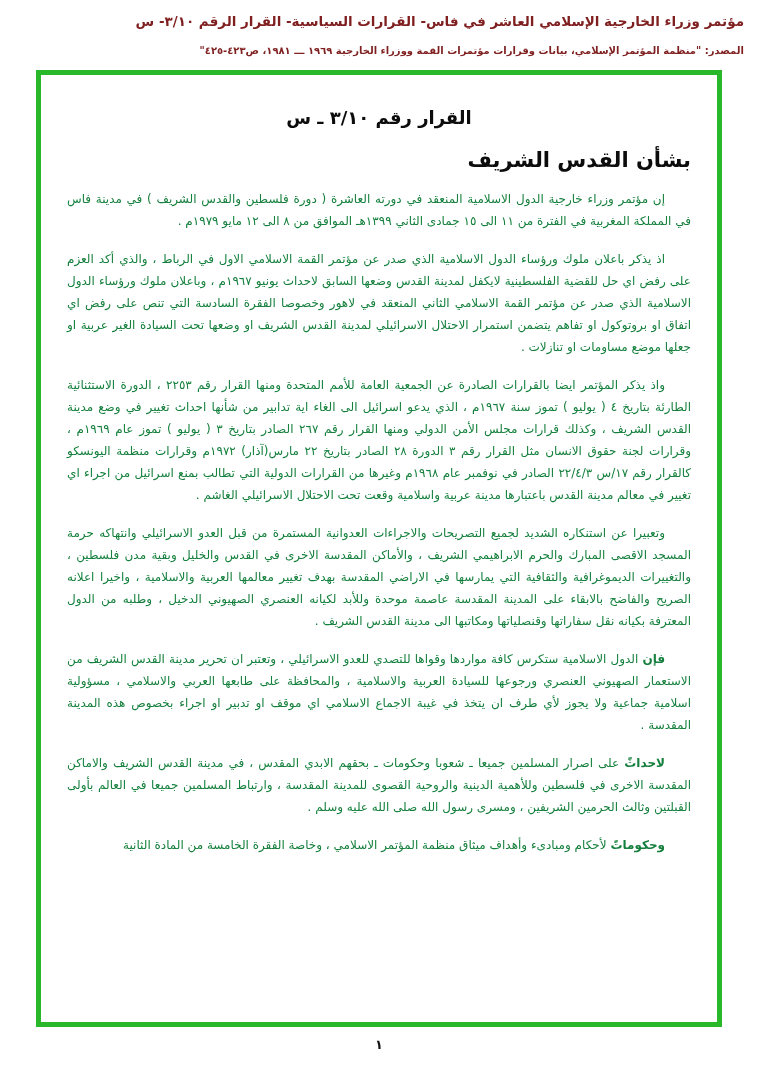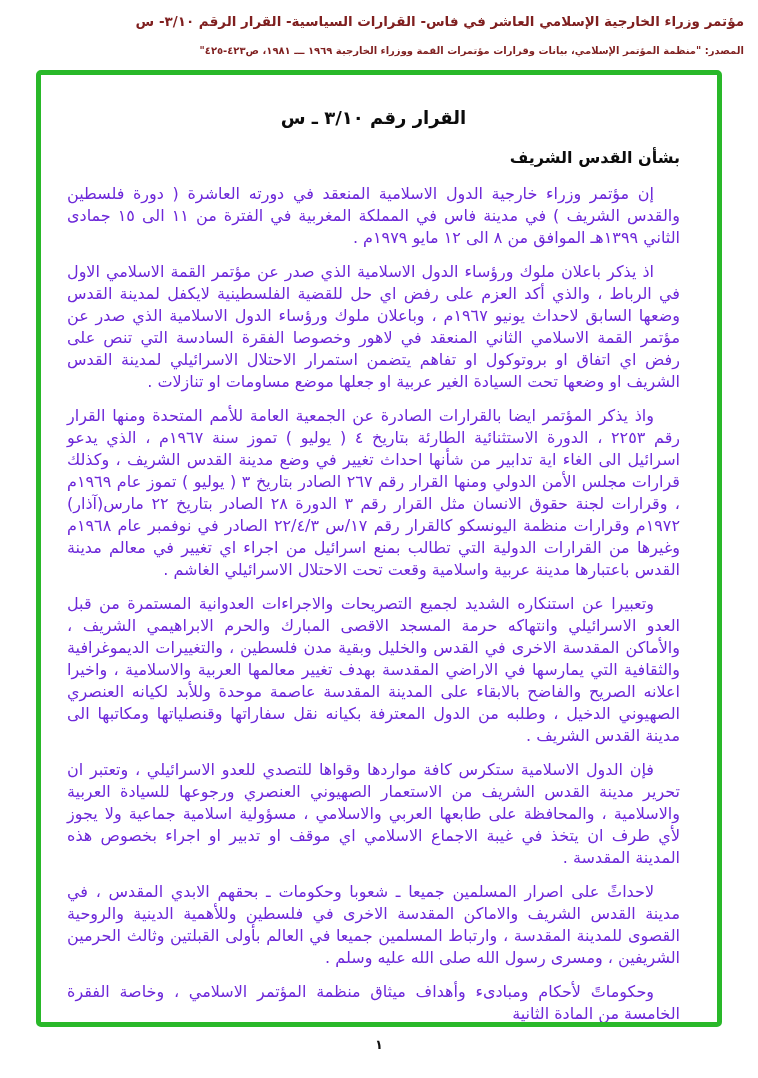--- a/index.html
+++ b/index.html
@@ -34,49 +34,49 @@
     color: var(--color-header_text, #7f1f1f);
     font-weight: bold;
     font-size: 10px;
     margin-top: 13px;
     line-height: 1.3;
   }
   .bordered-box {
     margin: 13px 36px 0 36px;
     height: 957px;
     border: 5px solid var(--color-border_green, #29b829);
-    border-radius: 5px;
-    padding: 18px 37px 10px 26px;
+    border-radius: 0;
+    padding: 18px 26px 10px 26px;
     overflow: hidden;
     background: #ffffff;
   }
   .res-title {
     text-align: center;
     font-size: 18px;
     font-weight: bold;
     margin: 14px 0 20px 0;
     color: #0c0c0c;
   }
   .res-subject {
     text-align: right;
-    font-size: 16px;
+    font-size: 21px;
     font-weight: bold;
     margin: 0 0 16px 0;
     color: #0c0c0c;
   }
   .para {
-    font-size: 16px;
+    font-size: 12px;
     line-height: 22px;
     text-align: justify;
     text-indent: 26px;
-    margin: 0 0 12px 0;
-    color: #6d28d9;
+    margin: 16px 0 12px 0;
+    color: #15803d;
   }
   .para:last-child { margin-bottom: 0; }
-  .lead { font-weight: normal; }
+  .lead { font-weight: bold; }
   .page-footer {
     text-align: center;
     margin-top: 7px;
   }
   .page-num {
     font-size: 13px;
     font-weight: bold;
     color: #111111;
   }
 </style>

